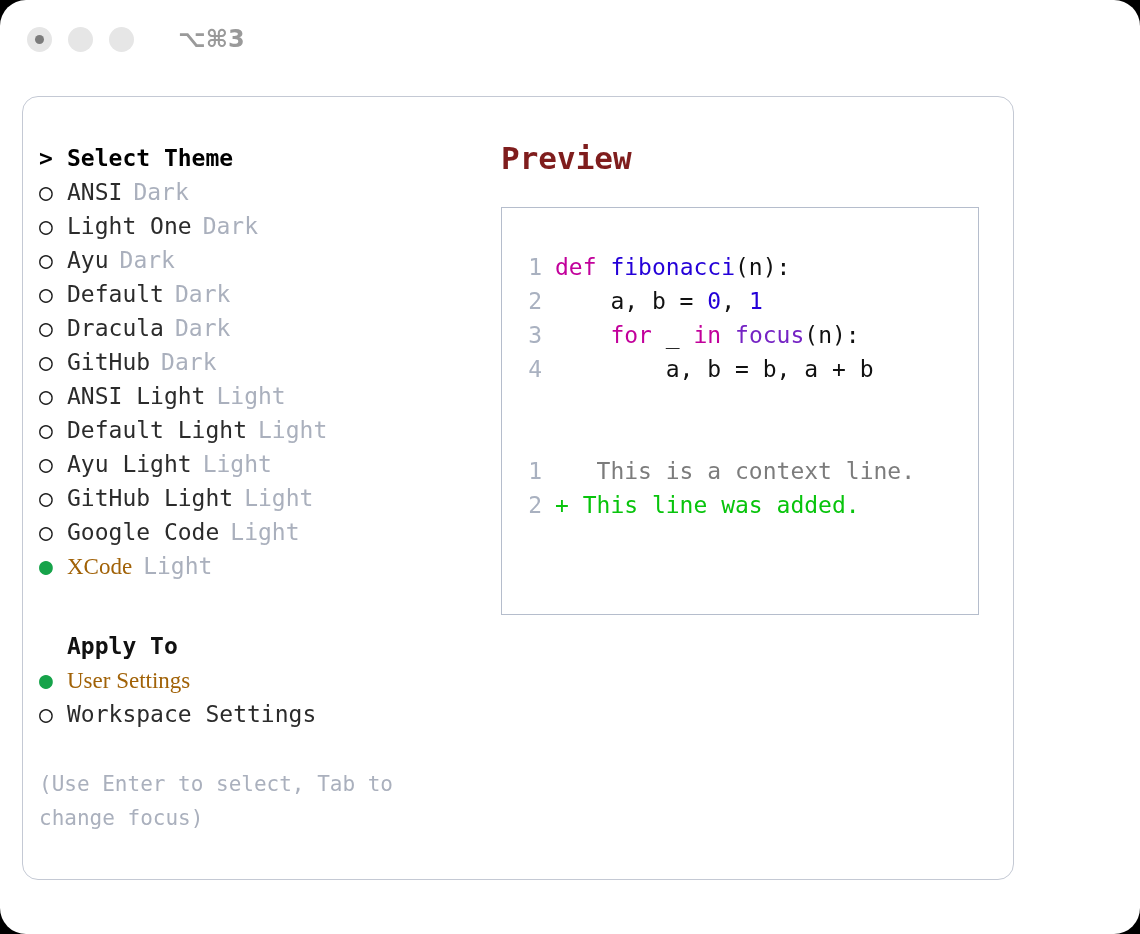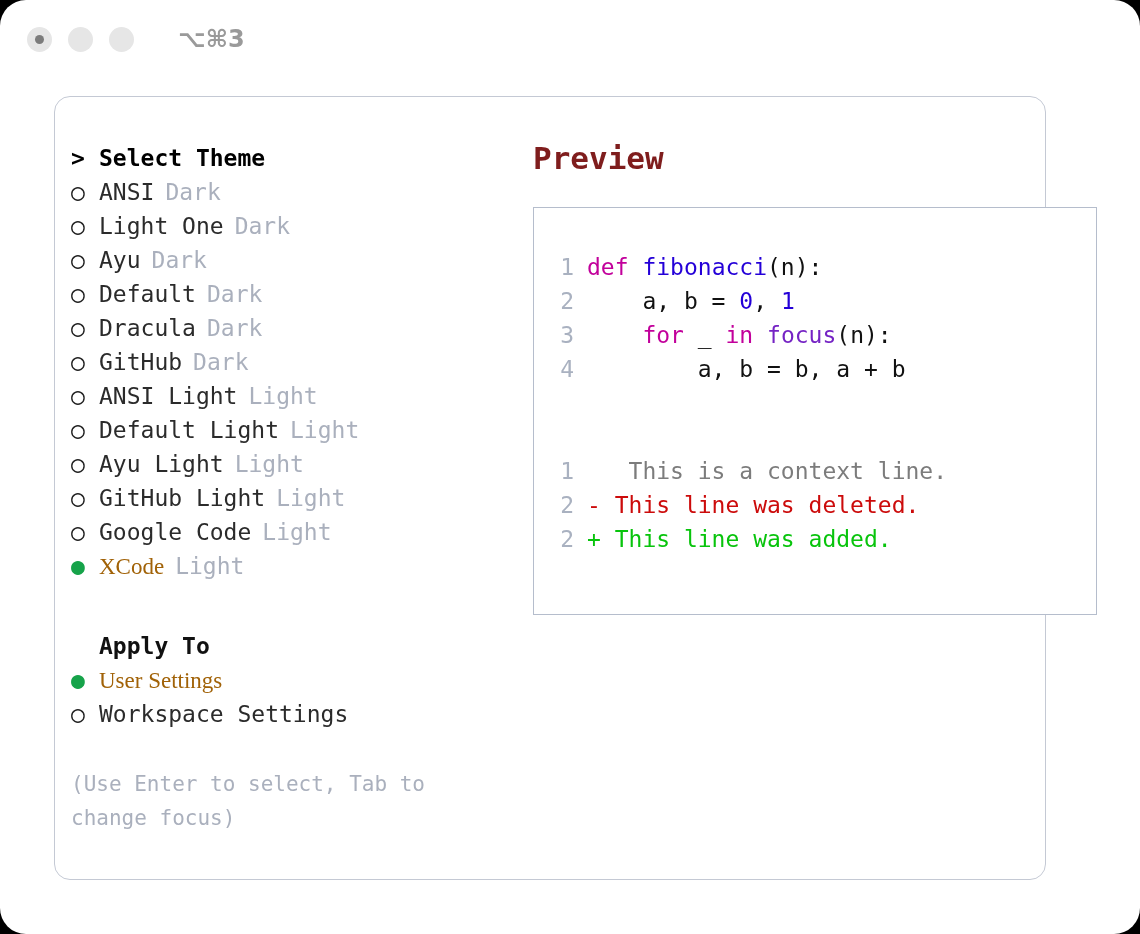--- a/index.html
+++ b/index.html
@@ -68,21 +68,20 @@
   .panel {
     position: absolute;
     left: 22px;
     top: 96px;
     width: 992px;
     height: 784px;
     border: 1px solid #c4c9d4;
     border-radius: 16px;
     box-sizing: border-box;
     background: #ffffff;
-    margin-left: 32px;
   }
 
   .panel-inner {
     position: absolute;
     left: 0; top: 0;
     width: 100%;
     height: 100%;
   }
 
   
@@ -154,21 +153,21 @@
     width: 500px;
   }
   .preview-title {
     font-size: 31px;
     font-weight: bold;
     color: #7f1d1d;
     line-height: 34px;
     margin-bottom: 32px;
   }
   .preview-box {
-    width: 564px;
+    width: 478px;
     height: 408px;
     border: 1px solid #b5bdcc;
     box-sizing: border-box;
     background: #ffffff;
     padding: 42px 0 0 0;
   }
   .code-line {
     font-size: 23px;
     line-height: 34px;
     white-space: pre;
@@ -249,21 +248,20 @@
           <div id="code-lines">
               <div class="code-line"><span class="ln">1</span><span class="tok-kw">def </span><span class="tok-fn">fibonacci</span><span class="tok-plain">(n):</span></div>
               <div class="code-line"><span class="ln">2</span><span class="tok-plain">    a, b = </span><span class="tok-num">0</span><span class="tok-plain">, </span><span class="tok-num">1</span></div>
               <div class="code-line"><span class="ln">3</span><span class="tok-plain">    </span><span class="tok-kw">for</span><span class="tok-plain"> _ </span><span class="tok-kw">in</span><span class="tok-plain"> </span><span class="tok-call">focus</span><span class="tok-plain">(n):</span></div>
               <div class="code-line"><span class="ln">4</span><span class="tok-plain">        a, b = b, a + b</span></div>
             </div>
           <div class="blank-line"></div>
           <div class="blank-line"></div>
           <div id="diff-lines">
               <div class="code-line"><span class="ln">1</span><span class="diff-ctx">   This is a context line.</span></div>
-              <div class="code-line"><span class="ln">2</span><span class="diff-del">- This line was deleted.</span></div>
               <div class="code-line"><span class="ln">2</span><span class="diff-add">+ This line was added.</span></div>
             </div>
         </div>
       </div>
 
     </div>
   </div>
 </div>
 
 </body></html>

